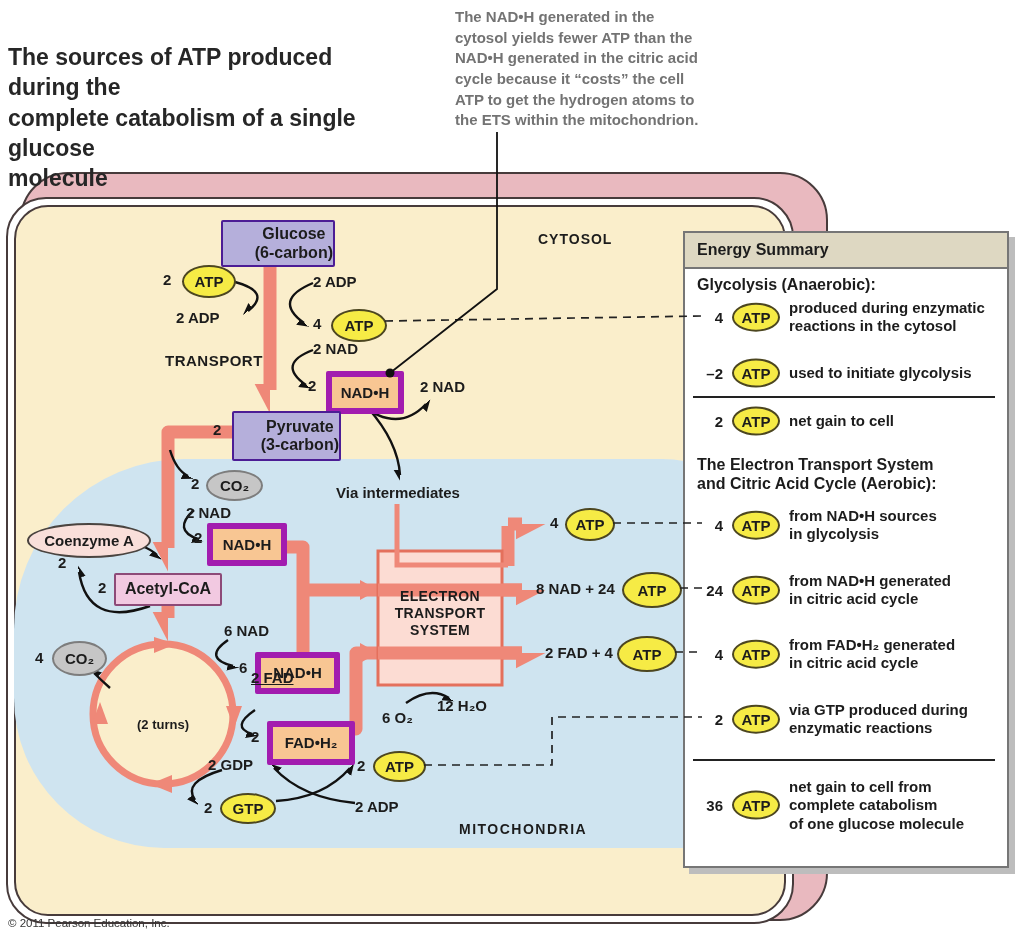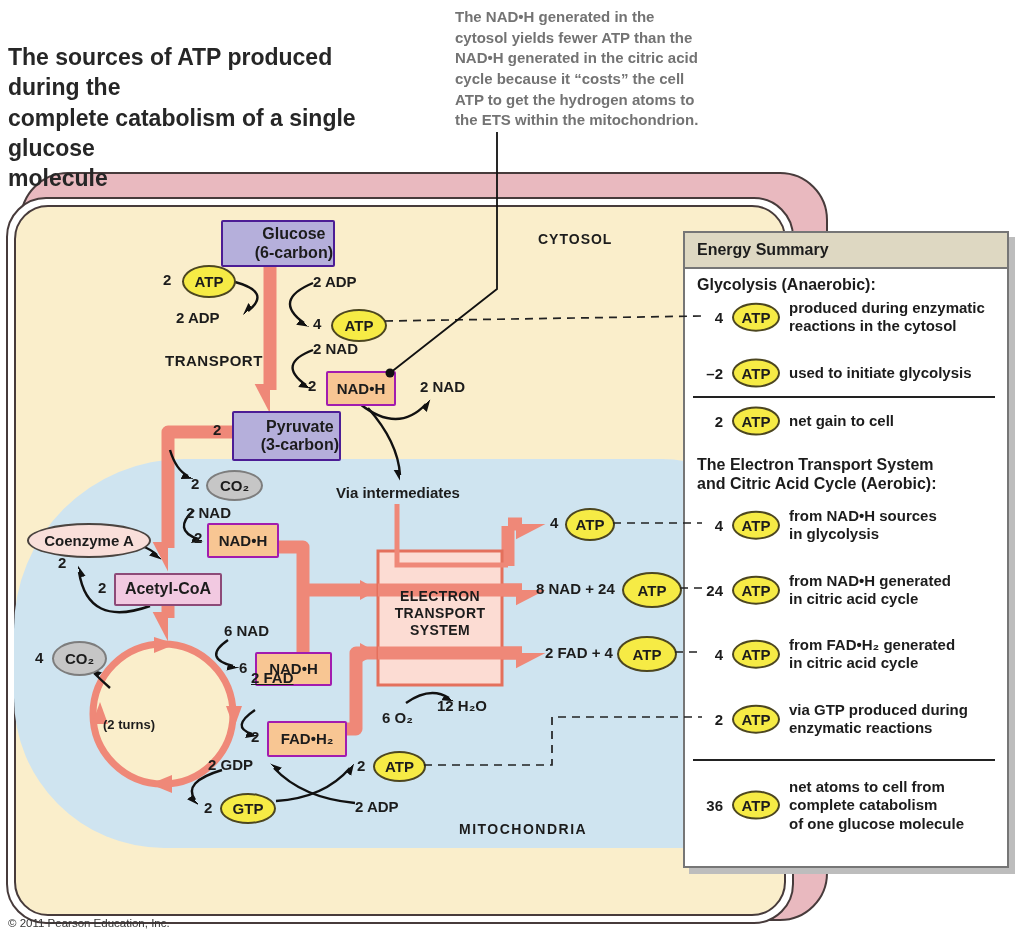--- a/index.html
+++ b/index.html
@@ -3,21 +3,21 @@
 <meta charset="utf-8">
 <style>
   html,body{margin:0;padding:0;background:#fff;}
   #stage{position:relative;width:1024px;height:942px;background:#fff;overflow:hidden;
          font-family:"Liberation Sans","DejaVu Sans",sans-serif;color:#1c1c1c;}
   .lbl{position:absolute;font-weight:bold;font-size:15px;color:#1c1c1c;white-space:pre-line;line-height:1.2;z-index:3;}
   .small{font-size:13px;}
   .box{position:absolute;display:flex;align-items:center;justify-content:center;text-align:center;
        font-weight:bold;z-index:3;border-radius:2px;line-height:1.15;}
   .purple{background:#b5afdb;border:2px solid #4c1d95;font-size:16px;justify-content:flex-end;}
-  .orange{background:#f8c693;border:2px solid #a21caf;font-size:15px;}
+  .orange{background:#f8c693;border:6px solid #a21caf;font-size:15px;}
   .pinkbox{background:#f2c9e1;border:2px solid #8d4a78;font-size:16px;}
   .oval{position:absolute;display:flex;align-items:center;justify-content:center;border-radius:50%;
         font-weight:bold;z-index:3;}
   .yellow{background:#f6eb45;border:2px solid #4c4620;font-size:15px;}
   .gray{background:#c6c6c6;border:2px solid #7d7d7d;font-size:15px;}
   .paleoval{background:#f9dfda;border:2px solid #4a4440;font-size:15px;}
   .baserect{position:absolute;z-index:1;}
   svg.layer{position:absolute;left:0;top:0;z-index:2;}
   svg.toplayer{position:absolute;left:0;top:0;z-index:5;pointer-events:none;}
   
@@ -159,21 +159,21 @@
   <div class="lbl" style="left:58px;top:554px;">2</div>
   <div class="lbl" style="left:98px;top:579px;">2</div>
   <div class="box pinkbox" style="left:114px;top:573px;width:104px;height:29px;">
       <span>Acetyl-CoA</span>
     </div>
 
   <div class="lbl" style="left:35px;top:649px;">4</div>
   <div class="oval gray" style="left:52px;top:641px;width:51px;height:31px;">
       <span>CO₂</span>
     </div>
-  <div class="lbl small" style="left:103px;top:717px;width:120px;">(2 turns)</div>
+  <div class="lbl small" style="left:103px;top:717px;width:120px;text-align:center;">(2 turns)</div>
   <div class="lbl" style="left:224px;top:622px;">6 NAD</div>
   <div class="lbl" style="left:239px;top:659px;">6</div>
   <div class="box orange" style="left:255px;top:652px;width:73px;height:30px;">
       <span>NAD•H</span>
     </div>
   <div class="lbl" style="left:251px;top:669px;text-decoration:underline;">2 FAD</div>
   <div class="lbl" style="left:251px;top:728px;">2</div>
   <div class="box orange" style="left:267px;top:721px;width:76px;height:32px;">
       <span>FAD•H₂</span>
     </div>
@@ -269,21 +269,21 @@
         </span>
       <span class="pdesc">via GTP produced during
 enzymatic reactions</span>
     </div>
     <div class="phr" style="top:526px;"></div>
     <div class="prow" style="top:572px;">
       <span class="pnum">36</span>
       <span class="poval">
           <span>ATP</span>
         </span>
-      <span class="pdesc">net atoms to cell from
+      <span class="pdesc">net gain to cell from
 complete catabolism
 of one glucose molecule</span>
     </div>
   </div>
 
   <svg class="toplayer" width="1024" height="942" viewBox="0 0 1024 942">
     <g stroke="#222" stroke-width="1.7" fill="none" stroke-dasharray="8 6">
       <path d="M385,321 L702,316"></path>
       <path d="M613,523 L702,523"></path>
       <path d="M680,588 L702,588"></path>

